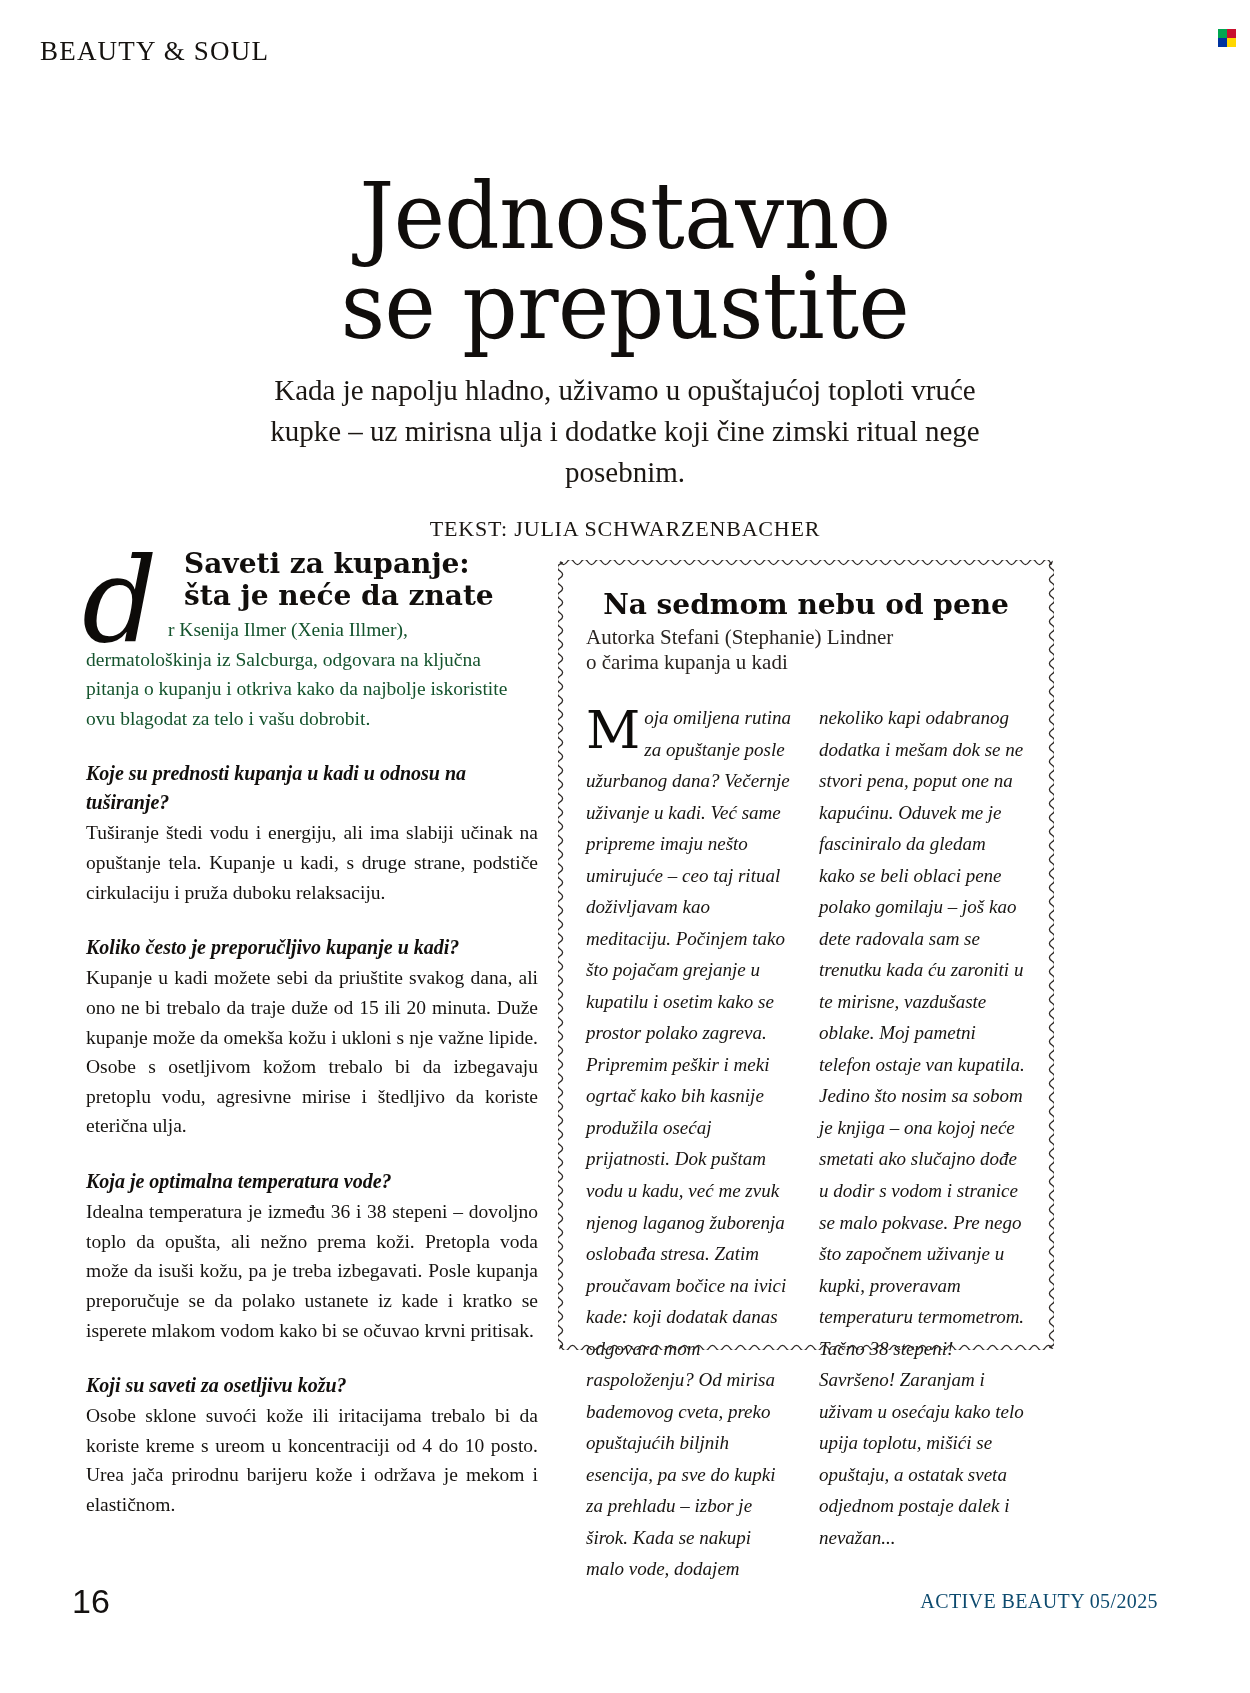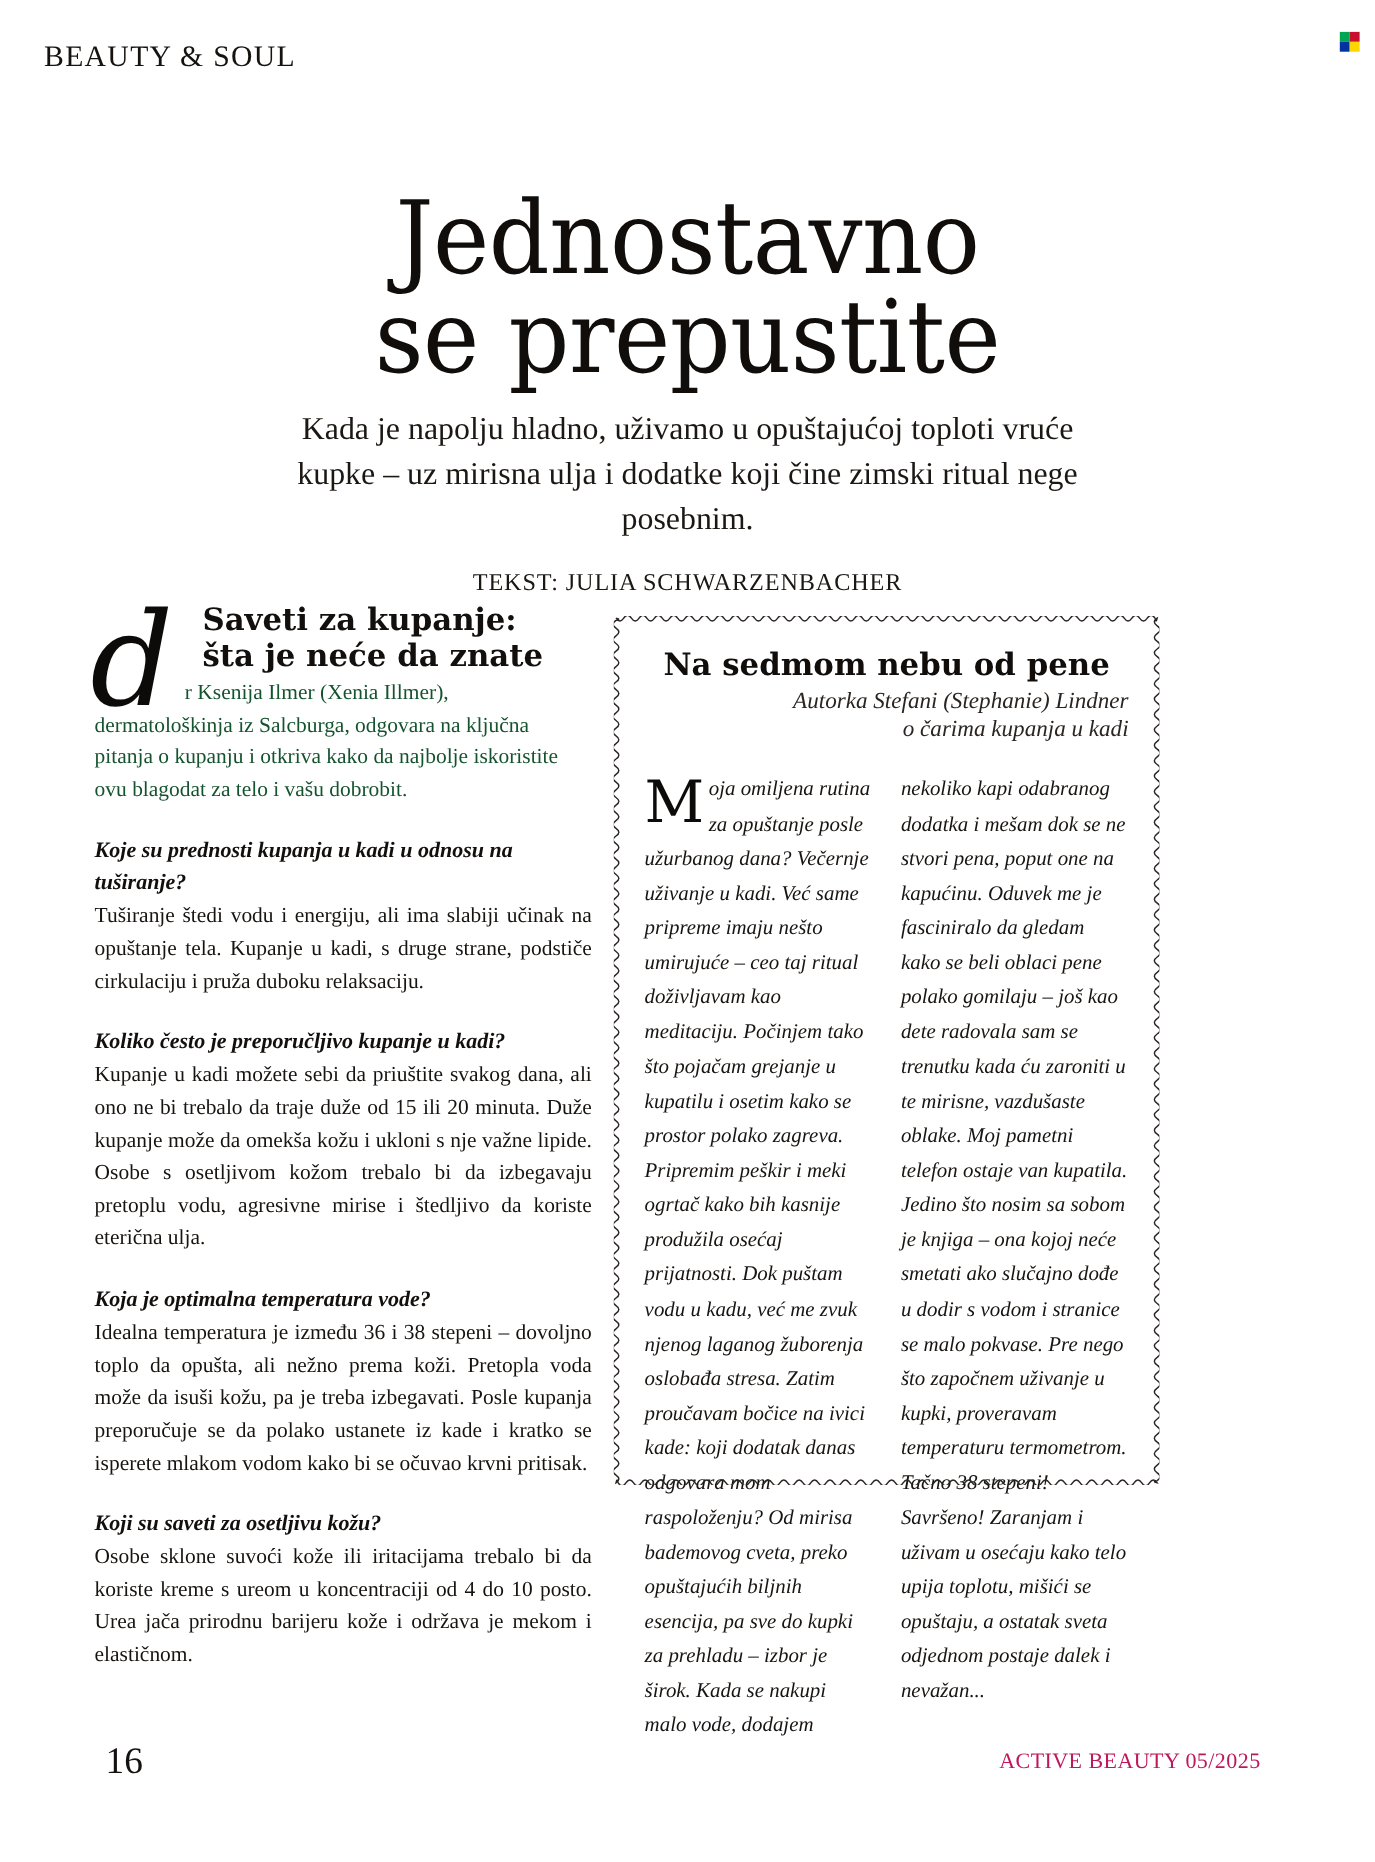--- a/index.html
+++ b/index.html
@@ -164,24 +164,23 @@
     margin: 4px 0 0 0;
     text-align: center;
     font-size: 28px;
     font-weight: 700;
     line-height: 1.1;
     color: #100d0b;
     font-family: "DejaVu Serif", "Liberation Serif", serif;
   }
   .box-sub {
     margin: 4px 0 0 0;
-    text-align: right;
+    text-align: left;
     font-size: 21px;
     line-height: 1.22;
-    font-style: italic;
     color: #2a2521;
   }
   .box-sub .s2 { display: block; }
 
   .box-cols {
     margin-top: 26px;
     display: flex;
     gap: 26px;
   }
   .box-col {
@@ -199,33 +198,33 @@
     line-height: 0.82;
     font-style: normal;
     padding: 6px 4px 0 0;
     font-family: "DejaVu Serif", "Liberation Serif", serif;
     color: #0d0b09;
   }
 
   
   .folio {
     position: absolute;
-    left: 96px;
+    left: 72px;
     bottom: 72px;
     font-size: 34px;
     color: #141110;
-    font-family: Liberation Serif, serif;
+    font-family: Liberation Sans, sans-serif;
   }
   .imprint {
     position: absolute;
-    right: 104px;
+    right: 92px;
     bottom: 80px;
     font-size: 20px;
     letter-spacing: 0.4px;
-    color: #be185d;
+    color: #0c4a6e;
   }
 </style>
 </head>
 <body>
 
 <div id="page">
 
   <div class="running-head">BEAUTY &amp; SOUL</div>
 
   <div class="reg-mark">

